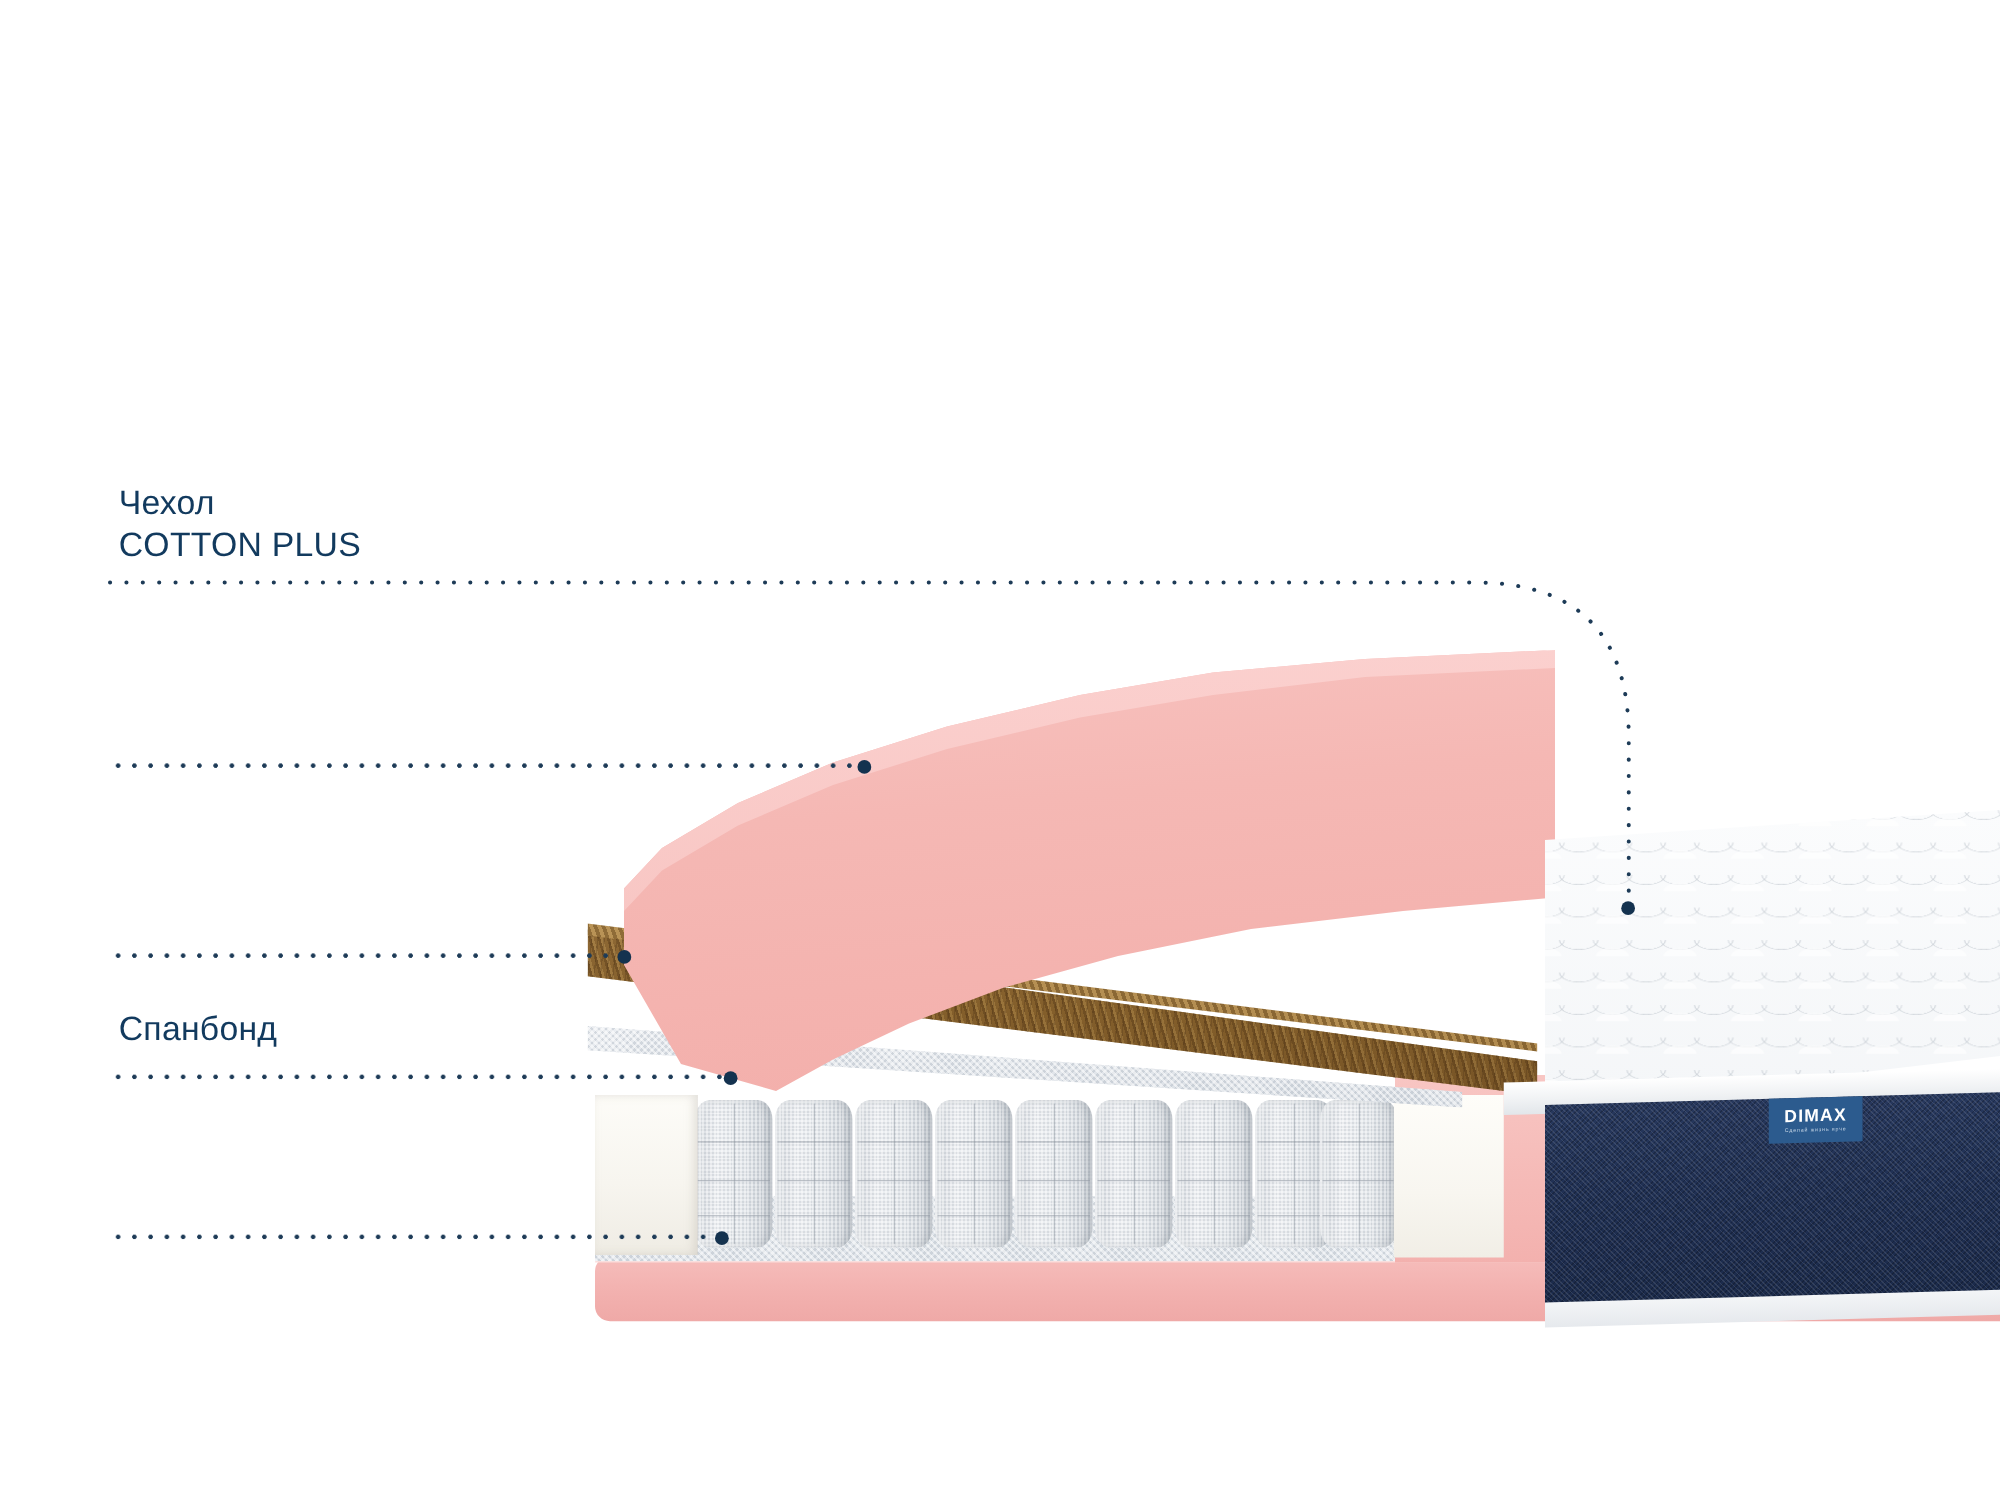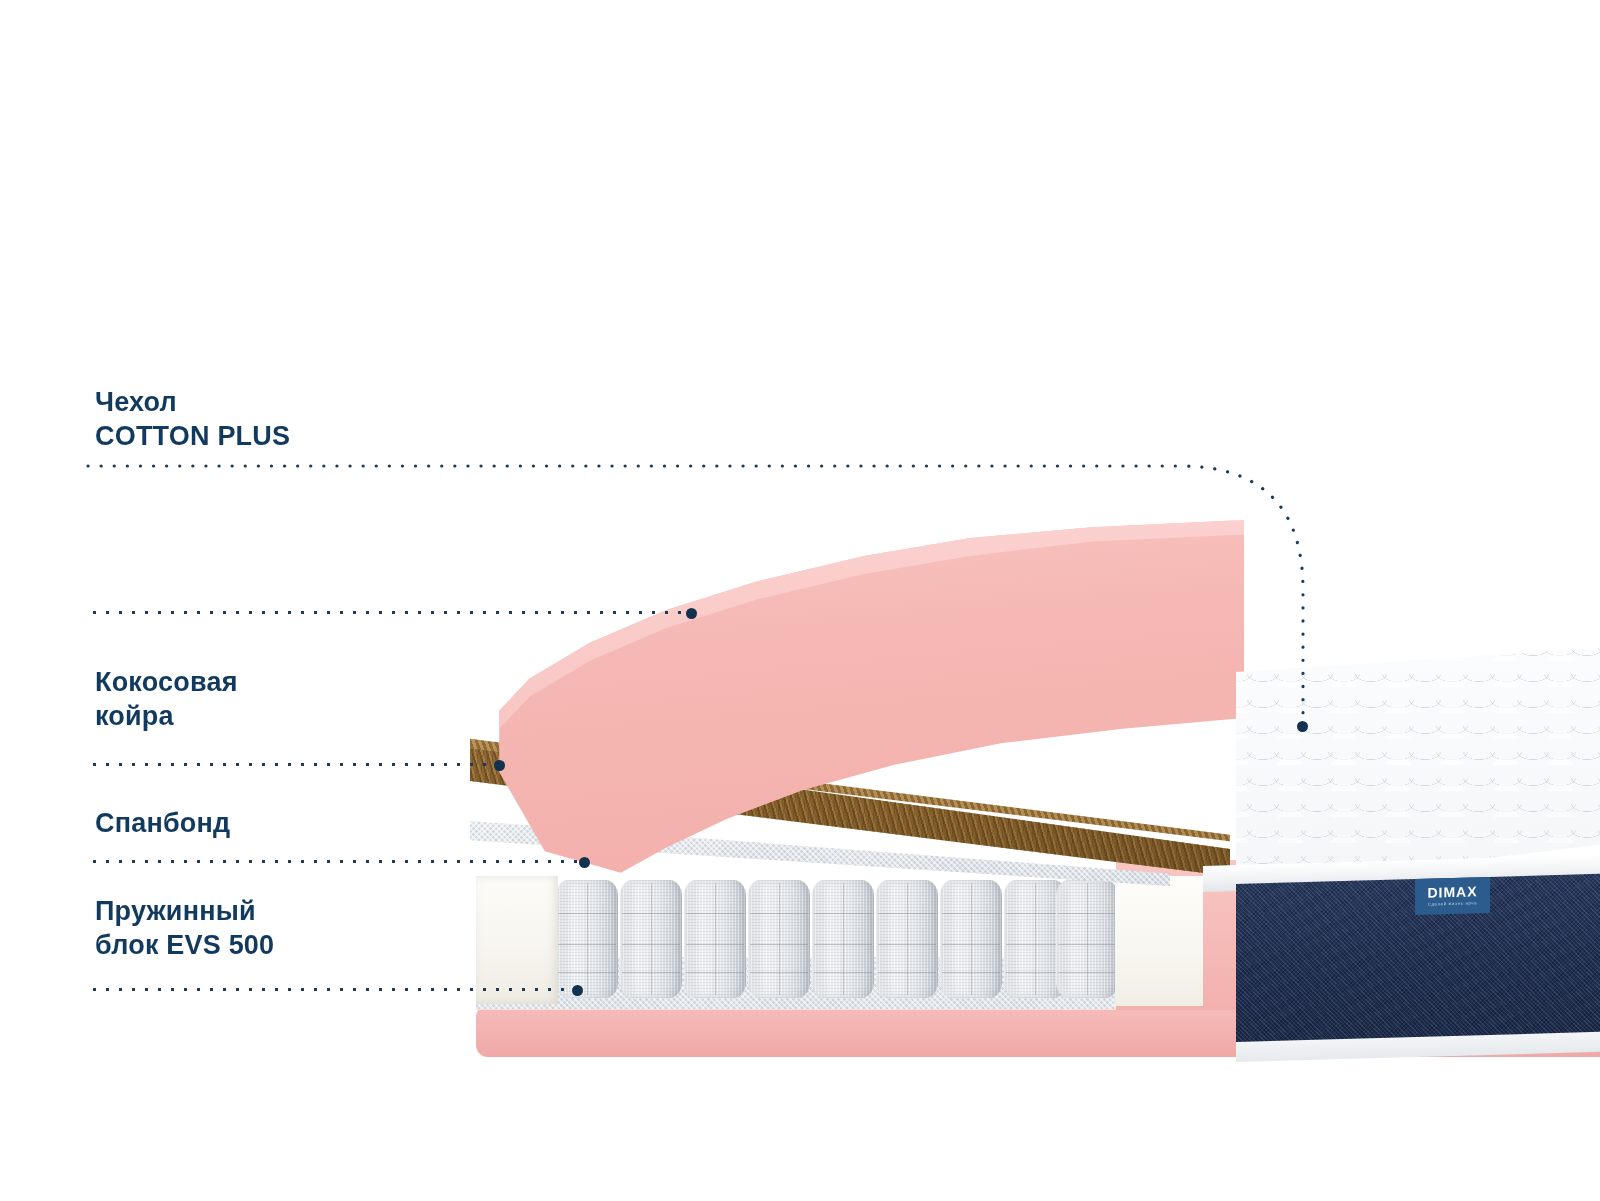--- a/index.html
+++ b/index.html
@@ -18,21 +18,21 @@
     font-size:82px;font-weight:700;letter-spacing:2px;
     color:#123a5e;line-height:1;
     white-space:nowrap;
   }
 
   
   .label{
     position:absolute;
     color:#123a5e;
     font-size:27px;
-    font-weight:700;
+    font-weight:400;
     line-height:1.26;
     white-space:pre-line;
     letter-spacing:.2px;
   }
 
   
   .leader{
     position:absolute;
     height:5px;
     background-image:radial-gradient(circle, #1d3b57 1.6px, rgba(0,0,0,0) 1.9px);
@@ -314,21 +314,17 @@
 
   <svg class="leader-curve" viewBox="0 0 1600 1201">
     <path d="M 88 466 L 1180 466 Q 1303 466 1303 590 L 1303 722" fill="none" stroke="#1d3b57" stroke-width="3.2" stroke-linecap="round" stroke-dasharray="0.1 13"></path>
   </svg>
   <div class="leader-dot" style="left:1297px;top:721px;"></div>
 
   <div class="label" style="left:95px;top:385px;">Чехол
 COTTON PLUS</div>
 
 
-  <div class="label" style="left:95px;top:665px;">Кокосовая
-койра</div>
 
   <div class="label" style="left:95px;top:806px;">Спанбонд</div>
 
-  <div class="label" style="left:95px;top:894px;">Пружинный
-блок EVS 500</div>
 
 </div>
 
 </body></html>

